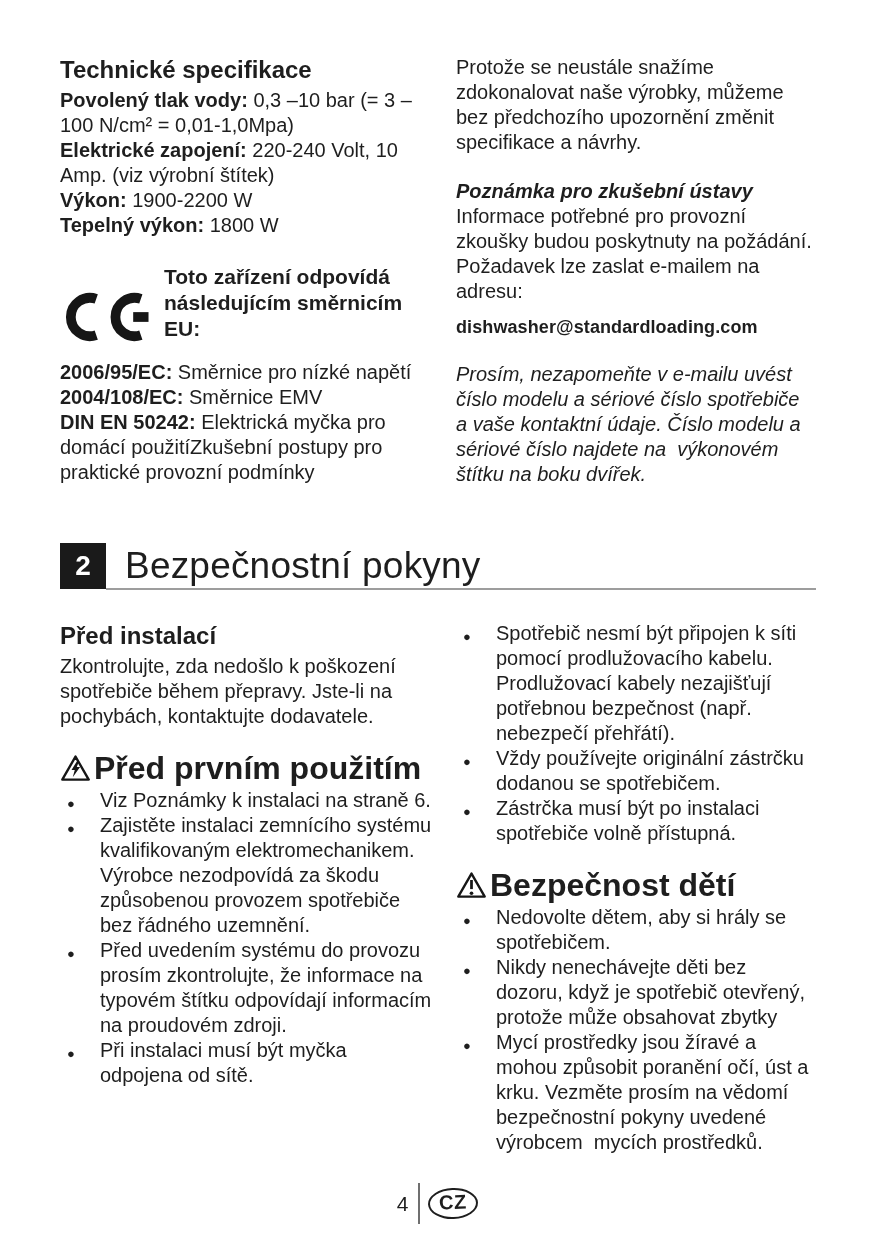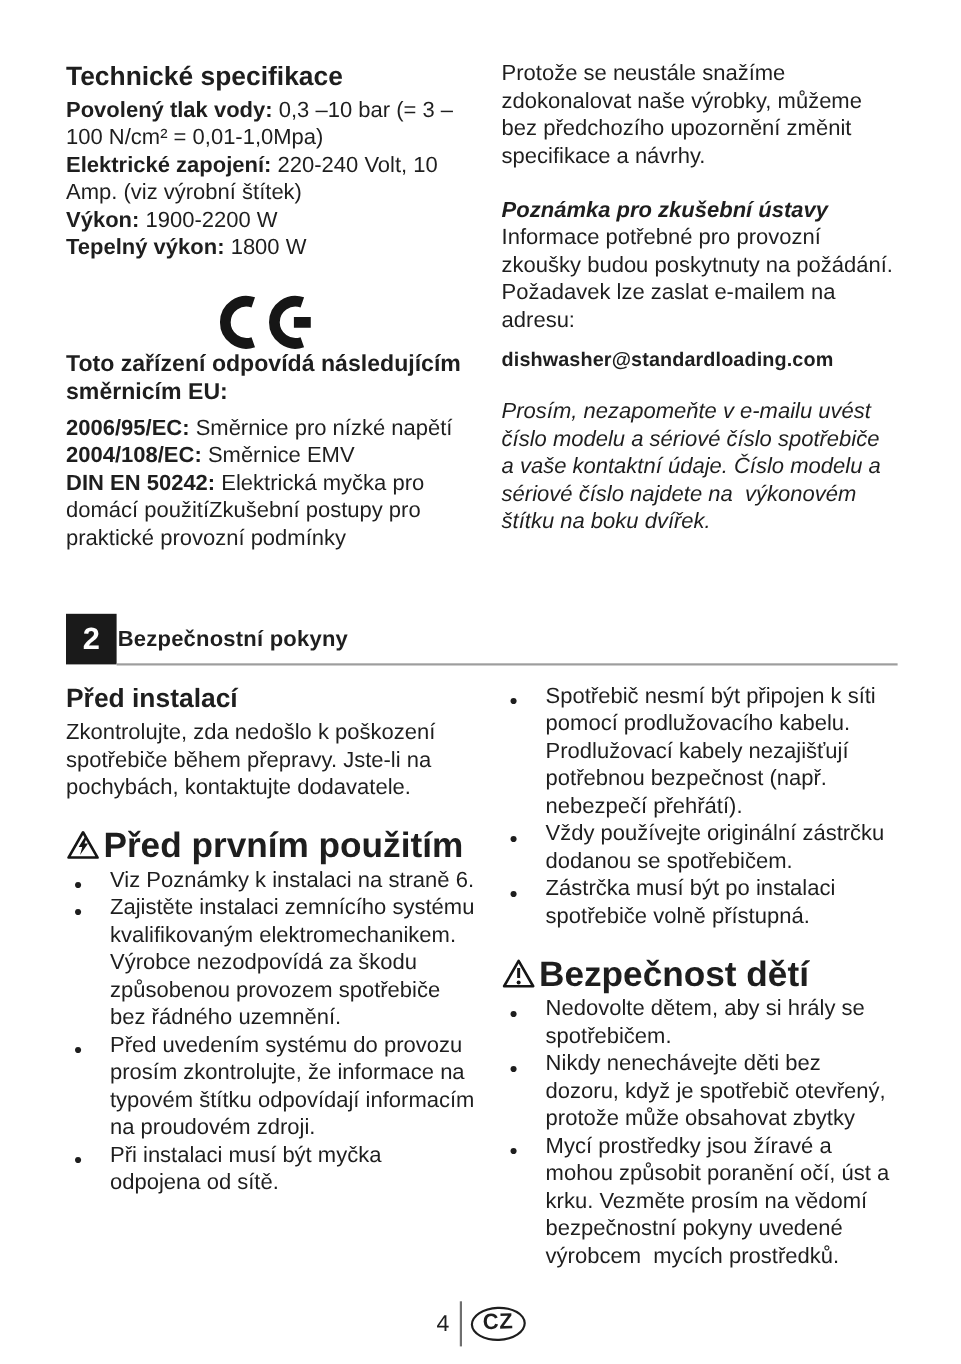--- a/index.html
+++ b/index.html
@@ -14,33 +14,33 @@
   .col-l{width:372px;flex:none;}
   .col-r{width:360px;flex:none;}
   p{margin:0;font-size:20px;line-height:25px;white-space:pre-wrap;}
   b{font-weight:700;}
   .h1{font-size:24px;line-height:30px;font-weight:700;margin:0 0 3px 0;}
   .h2{font-size:24px;line-height:30px;font-weight:700;margin:0 0 3px 0;}
   .bold{font-weight:700;}
   .mt24{margin-top:24px;font-style:italic;}
   .email{font-size:18px;line-height:22px;font-weight:700;margin-top:12px;letter-spacing:.1px;}
   
-  .ce-row{display:flex;align-items:center;margin-top:26px;margin-bottom:7px;flex-direction:column;}
+  .ce-row{display:flex;align-items:flex-end;margin-top:26px;margin-bottom:18px;}
   .ce-logo{flex:none;margin-right:12px;margin-top:4px;}
   .ce-text{font-size:21px;line-height:26px;font-weight:700;white-space:pre-wrap;}
   
   .section-header{position:relative;height:46px;margin-top:56px;display:flex;align-items:center;}
   .section-num{
     width:46px;height:46px;background:#1a1a1a;color:#ffffff;flex:none;
     font-size:28px;font-weight:700;display:flex;align-items:center;justify-content:center;
   }
-  .section-title{font-size:20px;font-weight:700;padding-left:1px;letter-spacing:.2px;}
+  .section-title{font-size:37px;font-weight:400;padding-left:19px;letter-spacing:.2px;}
   .section-rule{position:absolute;left:46px;right:0;bottom:-1px;height:2px;background:#9d9d9d;}
   
-  .bottom{margin-top:17px;}
+  .bottom{margin-top:32px;}
   .icon-head{display:flex;align-items:center;gap:3px;font-size:32px;line-height:30px;font-weight:700;margin-top:24px;margin-bottom:5px;}
   .icon-head svg{flex:none;}
   ul{list-style:none;margin:0;padding:0;}
   li{
     font-size:20px;line-height:25px;position:relative;padding-left:40px;
     white-space:pre-wrap;
   }
   li::before{content:"\25CF";position:absolute;left:7px;top:3px;font-size:13px;}
   
   .footer{position:absolute;left:0;right:0;bottom:16px;display:flex;align-items:center;justify-content:center;}

